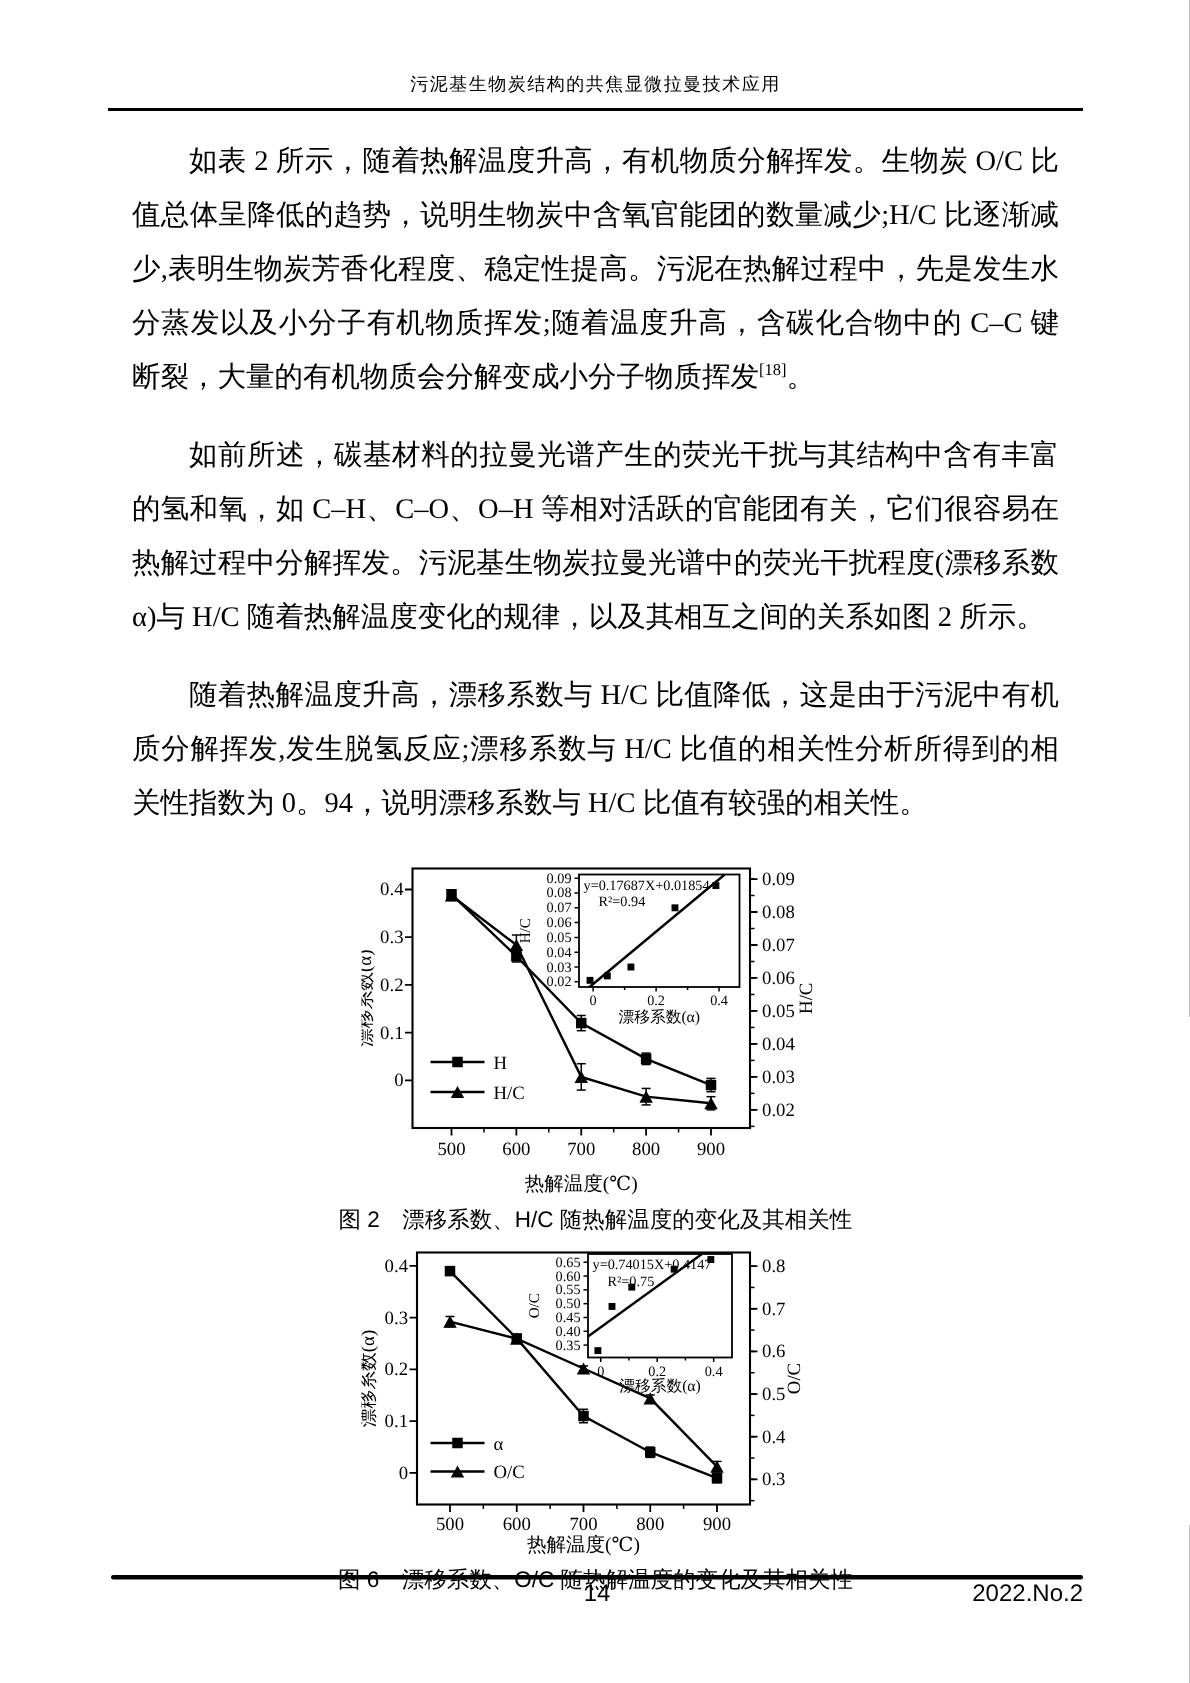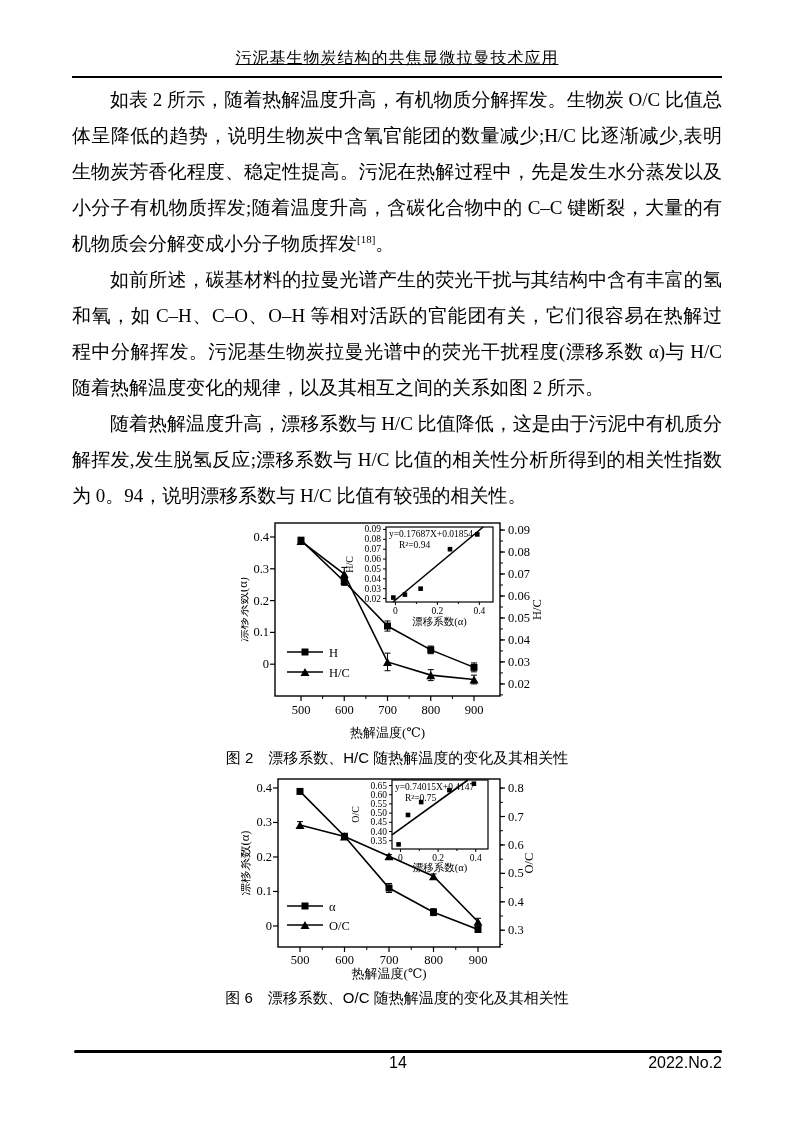--- a/index.html
+++ b/index.html
@@ -1,21 +1,21 @@
 <!DOCTYPE html>
 <html><head>
 <meta charset="utf-8">
 <style>
   html,body{margin:0;padding:0;background:#888;}
   .page{position:relative;width:793px;height:1122px;background:#ffffff;margin:0 auto;
         font-family:"Liberation Serif","DejaVu Serif",serif;color:#000;overflow:hidden;}
   .content{position:absolute;left:72px;right:71px;top:48px;}
-  .header-title{text-align:center;font-size:16px;letter-spacing:1px;text-decoration:underline;}
+  .header-title{text-align:center;font-size:12px;letter-spacing:1px;}
   .header-rule{height:2px;background:#000;margin-top:7px;}
-  .body-text p{margin:0;font-size:19px;line-height:36px;text-align:justify;text-indent:2em;}
+  .body-text p{margin:16px;font-size:19px;line-height:36px;text-align:justify;text-indent:2em;}
   .body-text p sup{font-size:11px;line-height:0;}
   figure{margin:0;text-align:center;}
   figure .chart{display:flex;justify-content:center;}
   figcaption{font-family:"Liberation Sans","DejaVu Sans",sans-serif;font-weight:normal;
              font-size:15px;line-height:20px;margin:2px 0 6px 0;}
   svg text{font-family:"Liberation Serif","DejaVu Serif",serif;fill:#000;}
   .page-footer{position:absolute;left:74px;right:71px;top:1050px;
                font-family:"Liberation Sans","DejaVu Sans",sans-serif;font-size:16px;}
   .footer-rule{height:3px;background:#000;border-radius:2px;}
   .footer-row{position:relative;height:20px;line-height:20px;}

